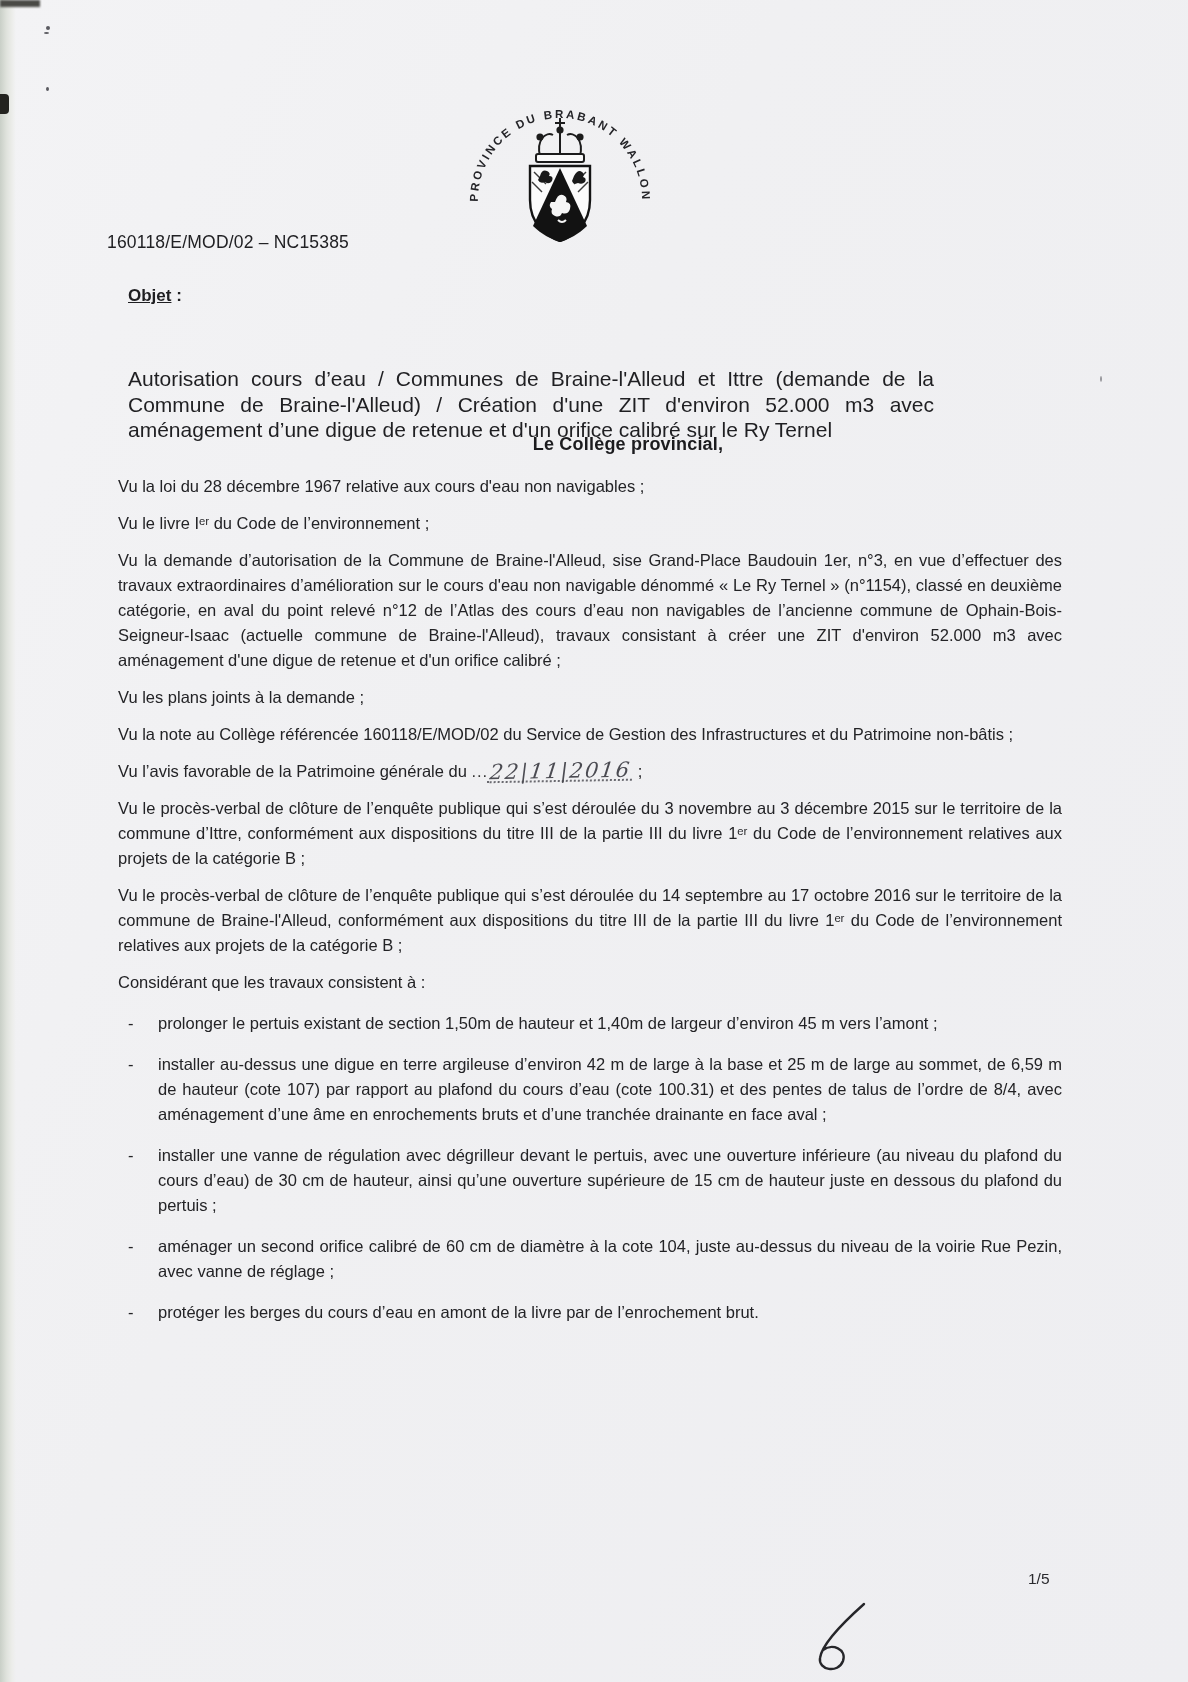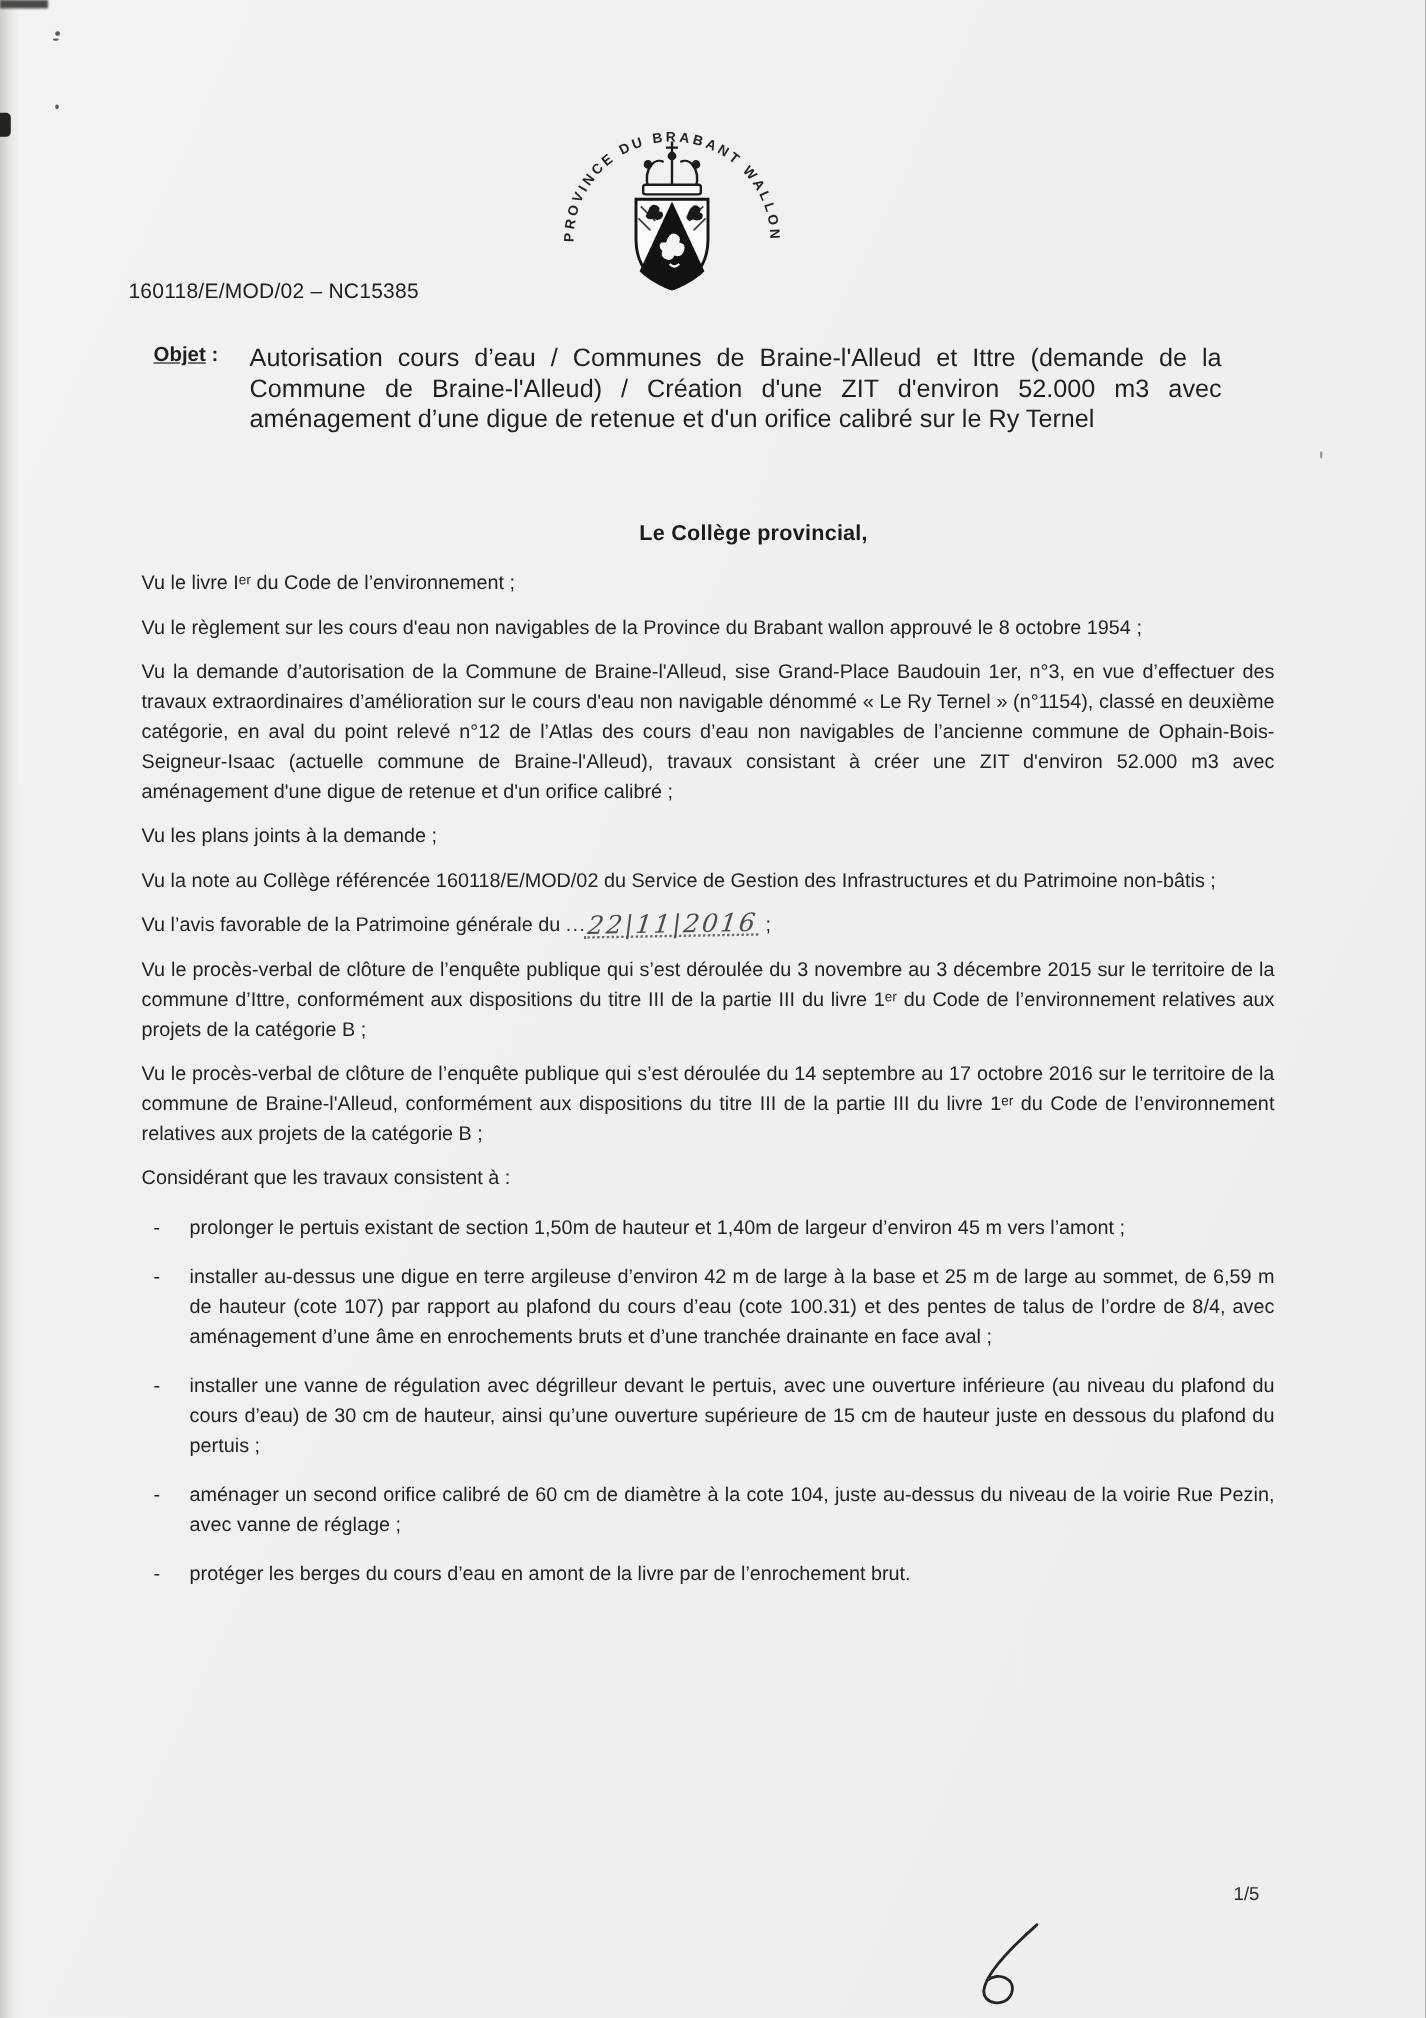--- a/index.html
+++ b/index.html
@@ -32,21 +32,21 @@
 
   .crest{position:absolute;left:462px;top:90px;width:196px;height:152px;}
   .crest svg{width:100%;height:100%;}
   .crest .arc-text{font-family:"Liberation Sans","DejaVu Sans",sans-serif;font-size:11.5px;letter-spacing:2.6px;font-weight:bold;fill:#242428;}
 
   .reference{
     position:absolute;left:107px;top:232px;
     font-size:17.5px;letter-spacing:.2px;color:#212124;
   }
 
-  .objet{position:absolute;left:128px;top:286px;width:890px;display:flex;}
+  .objet{position:absolute;left:128px;top:286px;width:890px;display:flex;flex-direction:column;}
   .objet-label-col{flex:0 0 80px;font-size:17px;white-space:nowrap;}
   .objet-label{font-weight:bold;text-decoration:underline;}
   .objet-colon{font-weight:bold;}
   .objet-text{flex:1;font-size:21px;line-height:25.5px;text-align:justify;width:806px;}
 
   .doc-title{
     position:absolute;left:0;top:434px;width:1188px;margin:0;
     text-align:center;font-size:18px;font-weight:bold;color:#1b1b1e;
     letter-spacing:.2px;
     transform:translateX(34px);
@@ -133,22 +133,22 @@
   <div class="reference">160118/E/MOD/02 – NC15385</div>
 
   <div class="objet">
     <div class="objet-label-col"><span class="objet-label">Objet</span><span class="objet-colon"> :</span></div>
     <div class="objet-text">Autorisation cours d’eau / Communes de Braine-l'Alleud et Ittre (demande de la Commune de Braine-l'Alleud) / Création d'une ZIT d'environ 52.000 m3 avec aménagement d’une digue de retenue et d'un orifice calibré sur le Ry Ternel</div>
   </div>
 
   <h1 class="doc-title">Le Collège provincial,</h1>
 
   <div class="bodytext">
+    <p>Vu la loi du 28 décembre 1967 relative aux cours d'eau non navigables ;</p>
     <p>Vu le livre Iᵉʳ du Code de l’environnement ;</p>
-    <p>Vu le règlement sur les cours d'eau non navigables de la Province du Brabant wallon approuvé le 8 octobre 1954 ;</p>
     <p>Vu la demande d’autorisation de la Commune de Braine-l'Alleud, sise Grand-Place Baudouin 1er, n°3, en vue d’effectuer des travaux extraordinaires d’amélioration sur le cours d'eau non navigable dénommé « Le Ry Ternel » (n°1154), classé en deuxième catégorie, en aval du point relevé n°12 de l’Atlas des cours d’eau non navigables de l’ancienne commune de Ophain-Bois-Seigneur-Isaac (actuelle commune de Braine-l'Alleud), travaux consistant à créer une ZIT d'environ 52.000 m3 avec aménagement d'une digue de retenue et d'un orifice calibré ;</p>
     <p>Vu les plans joints à la demande ;</p>
     <p>Vu la note au Collège référencée 160118/E/MOD/02 du Service de Gestion des Infrastructures et du Patrimoine non-bâtis ;</p>
     <p class="avis"><span>Vu l’avis favorable de la Patrimoine générale du </span><span class="dots">...</span><span class="handwritten">22|11|2016</span><span> ;</span></p>
     <p>Vu le procès-verbal de clôture de l’enquête publique qui s’est déroulée du 3 novembre au 3 décembre 2015 sur le territoire de la commune d’Ittre, conformément aux dispositions du titre III de la partie III du livre 1ᵉʳ du Code de l’environnement relatives aux projets de la catégorie B ;</p>
     <p>Vu le procès-verbal de clôture de l’enquête publique qui s’est déroulée du 14 septembre au 17 octobre 2016 sur le territoire de la commune de Braine-l'Alleud, conformément aux dispositions du titre III de la partie III du livre 1ᵉʳ du Code de l’environnement relatives aux projets de la catégorie B ;</p>
     <p class="considerant">Considérant que les travaux consistent à :</p>
 
     <div class="bullet">
         <span class="dash">-</span>

